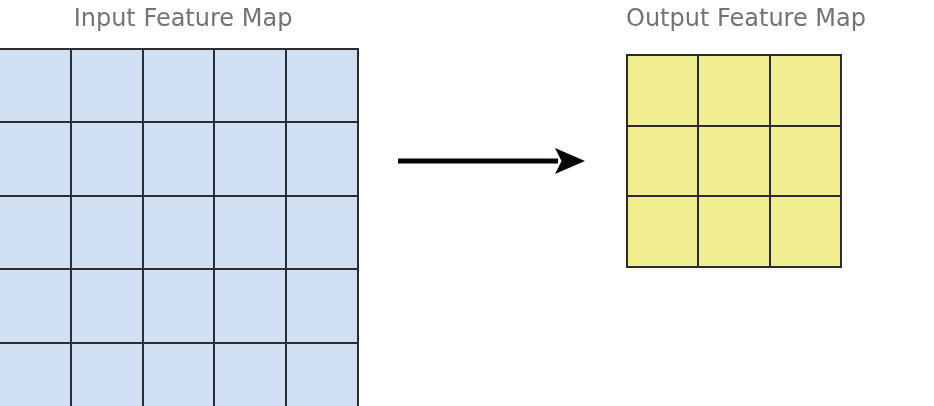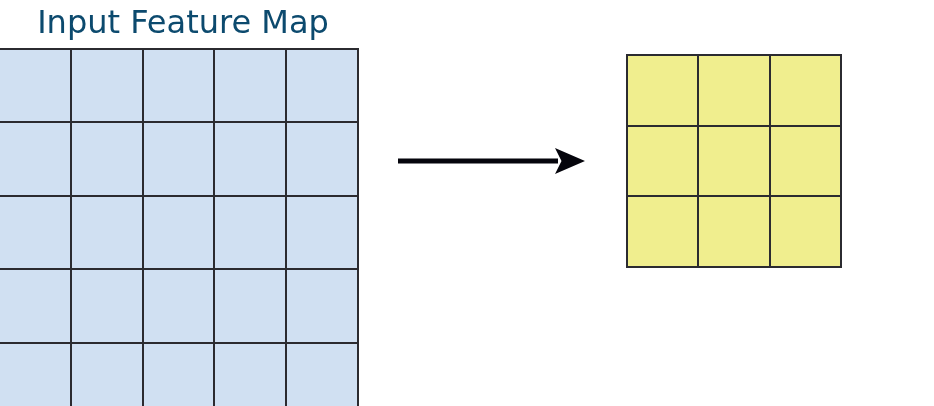--- a/index.html
+++ b/index.html
@@ -14,23 +14,23 @@
   #canvas {
     position: relative;
     width: 934px;
     height: 406px;
     background: #ffffff;
     overflow: hidden;
   }
   .title {
     position: absolute;
     font-family: "DejaVu Sans", sans-serif;
-    font-size: 32px;
+    font-size: 24px;
     font-weight: 400;
-    color: #0c4a6e;
+    color: #737373;
     white-space: nowrap;
     line-height: 1;
     text-align: center;
   }
   #input-title {
     left: 0px;
     top: 6px;
     width: 366px;
   }
   #output-title {
@@ -115,20 +115,21 @@
       <div class="cell cell-input" style="background: rgb(208, 224, 242);"></div>
       <div class="cell cell-input" style="background: rgb(208, 224, 242);"></div>
       <div class="cell cell-input" style="background: rgb(208, 224, 242);"></div>
     </div>
 
   <svg id="arrow" viewBox="0 0 200 46">
     <path d="M6,20.5 L166,20.5 L166,25.5 L6,25.5 Z" fill="#05050c"></path>
     <path d="M193,23 L163,10 L169.5,23 L163,36 Z" fill="#05050c"></path>
   </svg>
 
+  <div class="title" id="output-title">Output Feature Map</div>
 
   <div class="grid" id="output-grid" style="background: rgb(43, 43, 48);">
       <div class="cell cell-output" style="background: rgb(240, 238, 142);"></div>
       <div class="cell cell-output" style="background: rgb(240, 238, 142);"></div>
       <div class="cell cell-output" style="background: rgb(240, 238, 142);"></div>
       <div class="cell cell-output" style="background: rgb(240, 238, 142);"></div>
       <div class="cell cell-output" style="background: rgb(240, 238, 142);"></div>
       <div class="cell cell-output" style="background: rgb(240, 238, 142);"></div>
       <div class="cell cell-output" style="background: rgb(240, 238, 142);"></div>
       <div class="cell cell-output" style="background: rgb(240, 238, 142);"></div>

